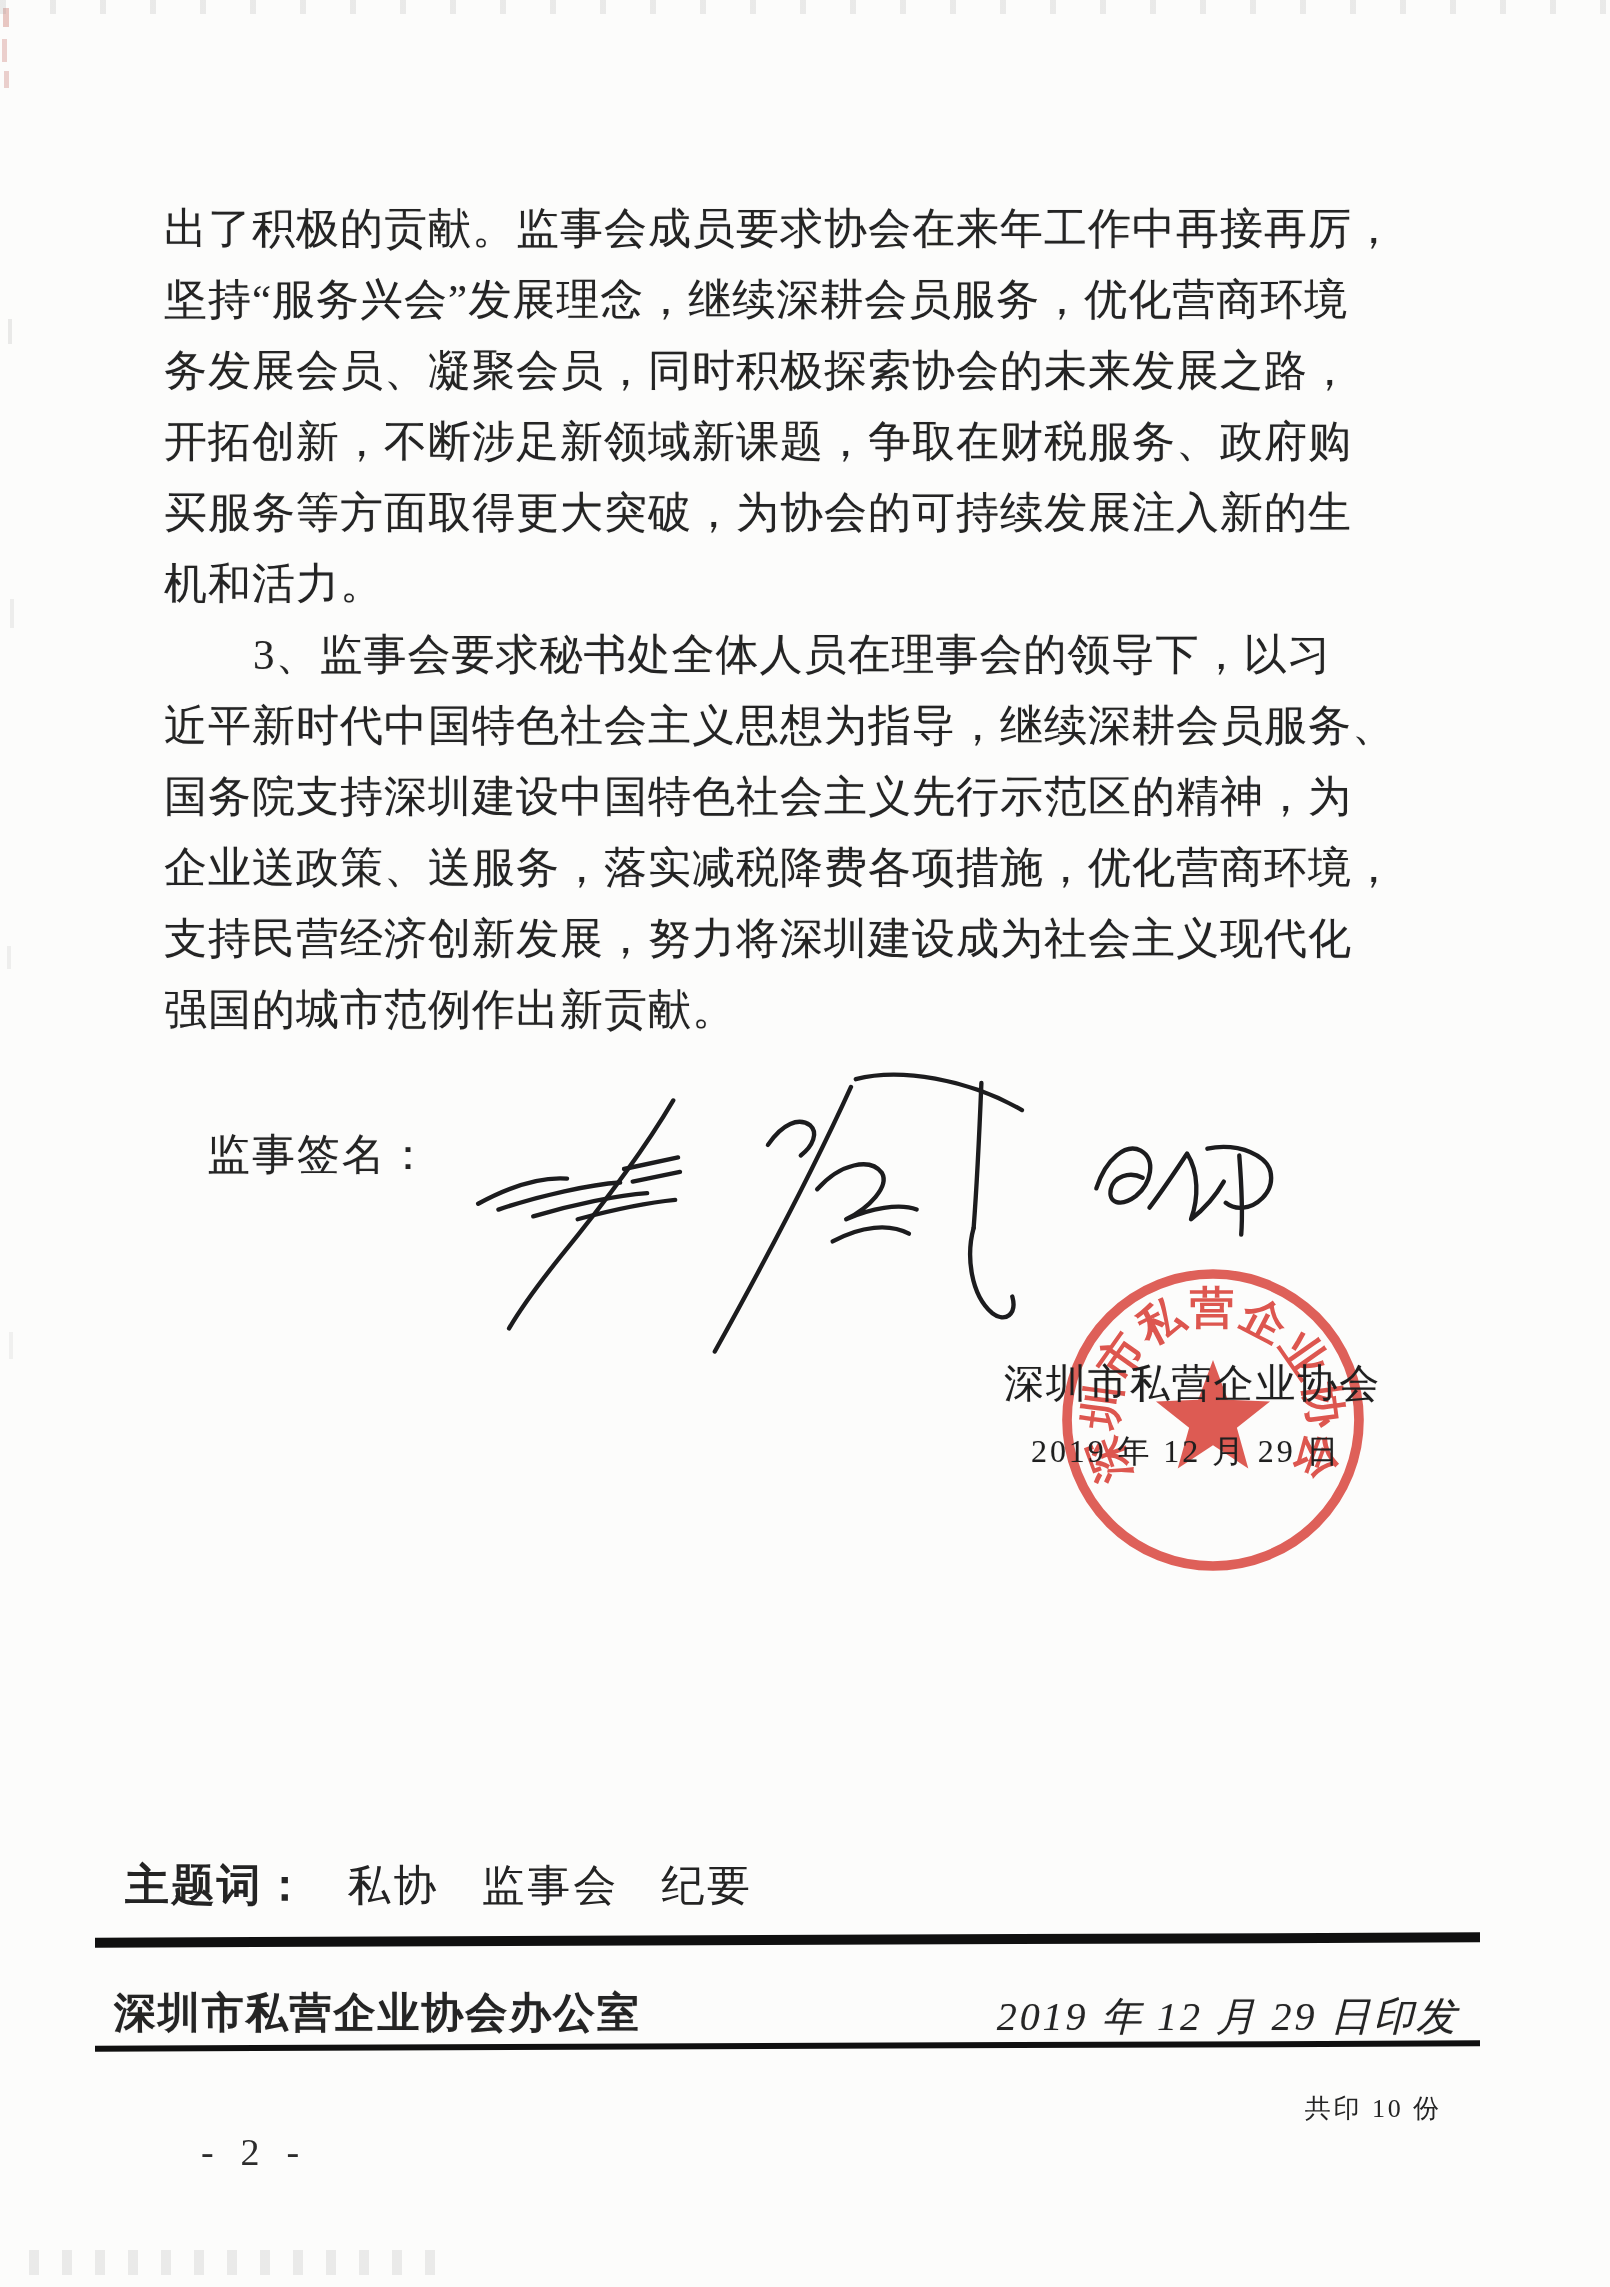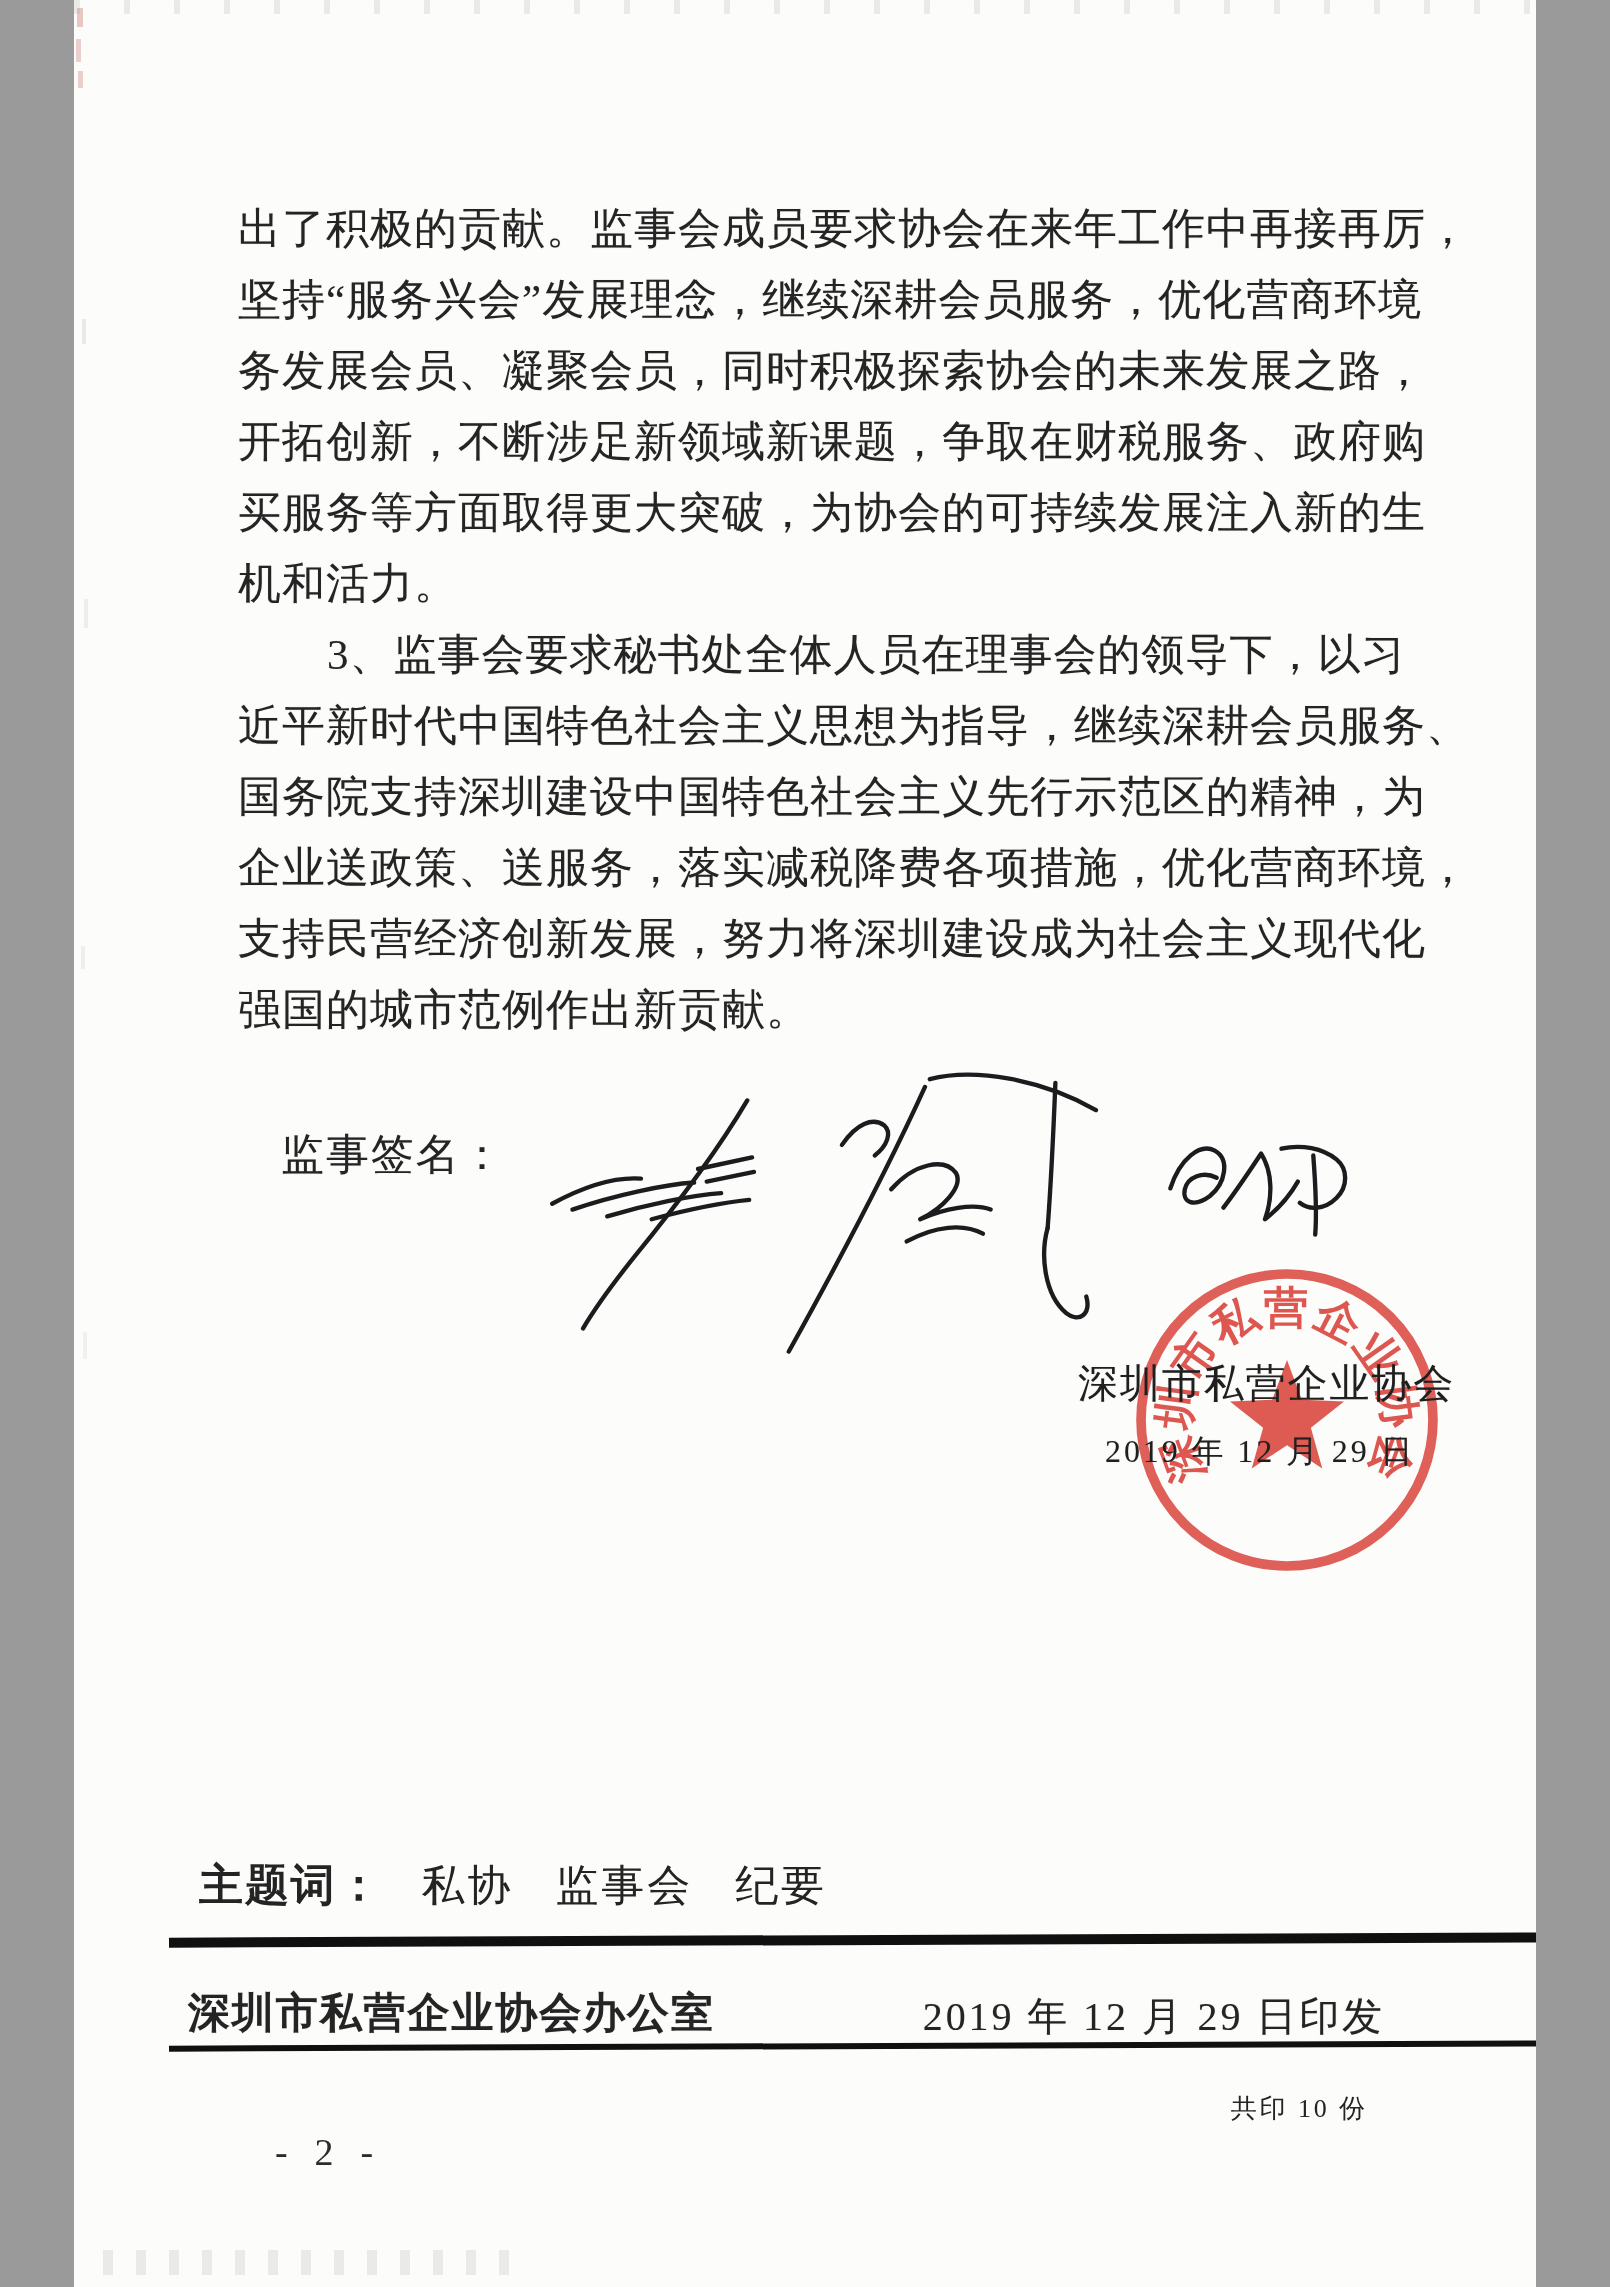--- a/index.html
+++ b/index.html
@@ -1,18 +1,18 @@
 <!DOCTYPE html>
 <html><head>
 <meta charset="utf-8">
 <style>
   html,body{margin:0;padding:0;background:#9a9a9a;}
   .page{
     position:relative;
-    width:1462px;height:2287px;
+    width:1610px;height:2287px;
     margin:0 auto;
     background:#fcfcfb;
     overflow:hidden;
     font-family:"Liberation Serif","DejaVu Serif",serif;
     color:#242424;
   }
   
   .body-text{
     position:absolute;left:164px;top:193px;width:1313px;
     font-size:43px;line-height:71px;
@@ -57,20 +57,21 @@
   .office-name{
     position:absolute;left:114px;top:1985px;
     font-size:42px;letter-spacing:1.9px;white-space:nowrap;
     text-shadow:0 0 1px rgba(40,40,40,.25);
     font-weight:bold;
   }
   .print-date{
     position:absolute;right:151px;top:1989px;
     font-size:40px;letter-spacing:2.9px;white-space:nowrap;
     text-shadow:0 0 1px rgba(40,40,40,.25);
+    font-style:italic;
   }
   .copies{
     position:absolute;right:168px;top:2091px;
     font-size:26px;letter-spacing:2.9px;white-space:nowrap;
   }
   .page-number{
     position:absolute;left:201px;top:2130px;
     font-size:38px;letter-spacing:8.7px;white-space:nowrap;color:#2c2c2c;
   }
   

